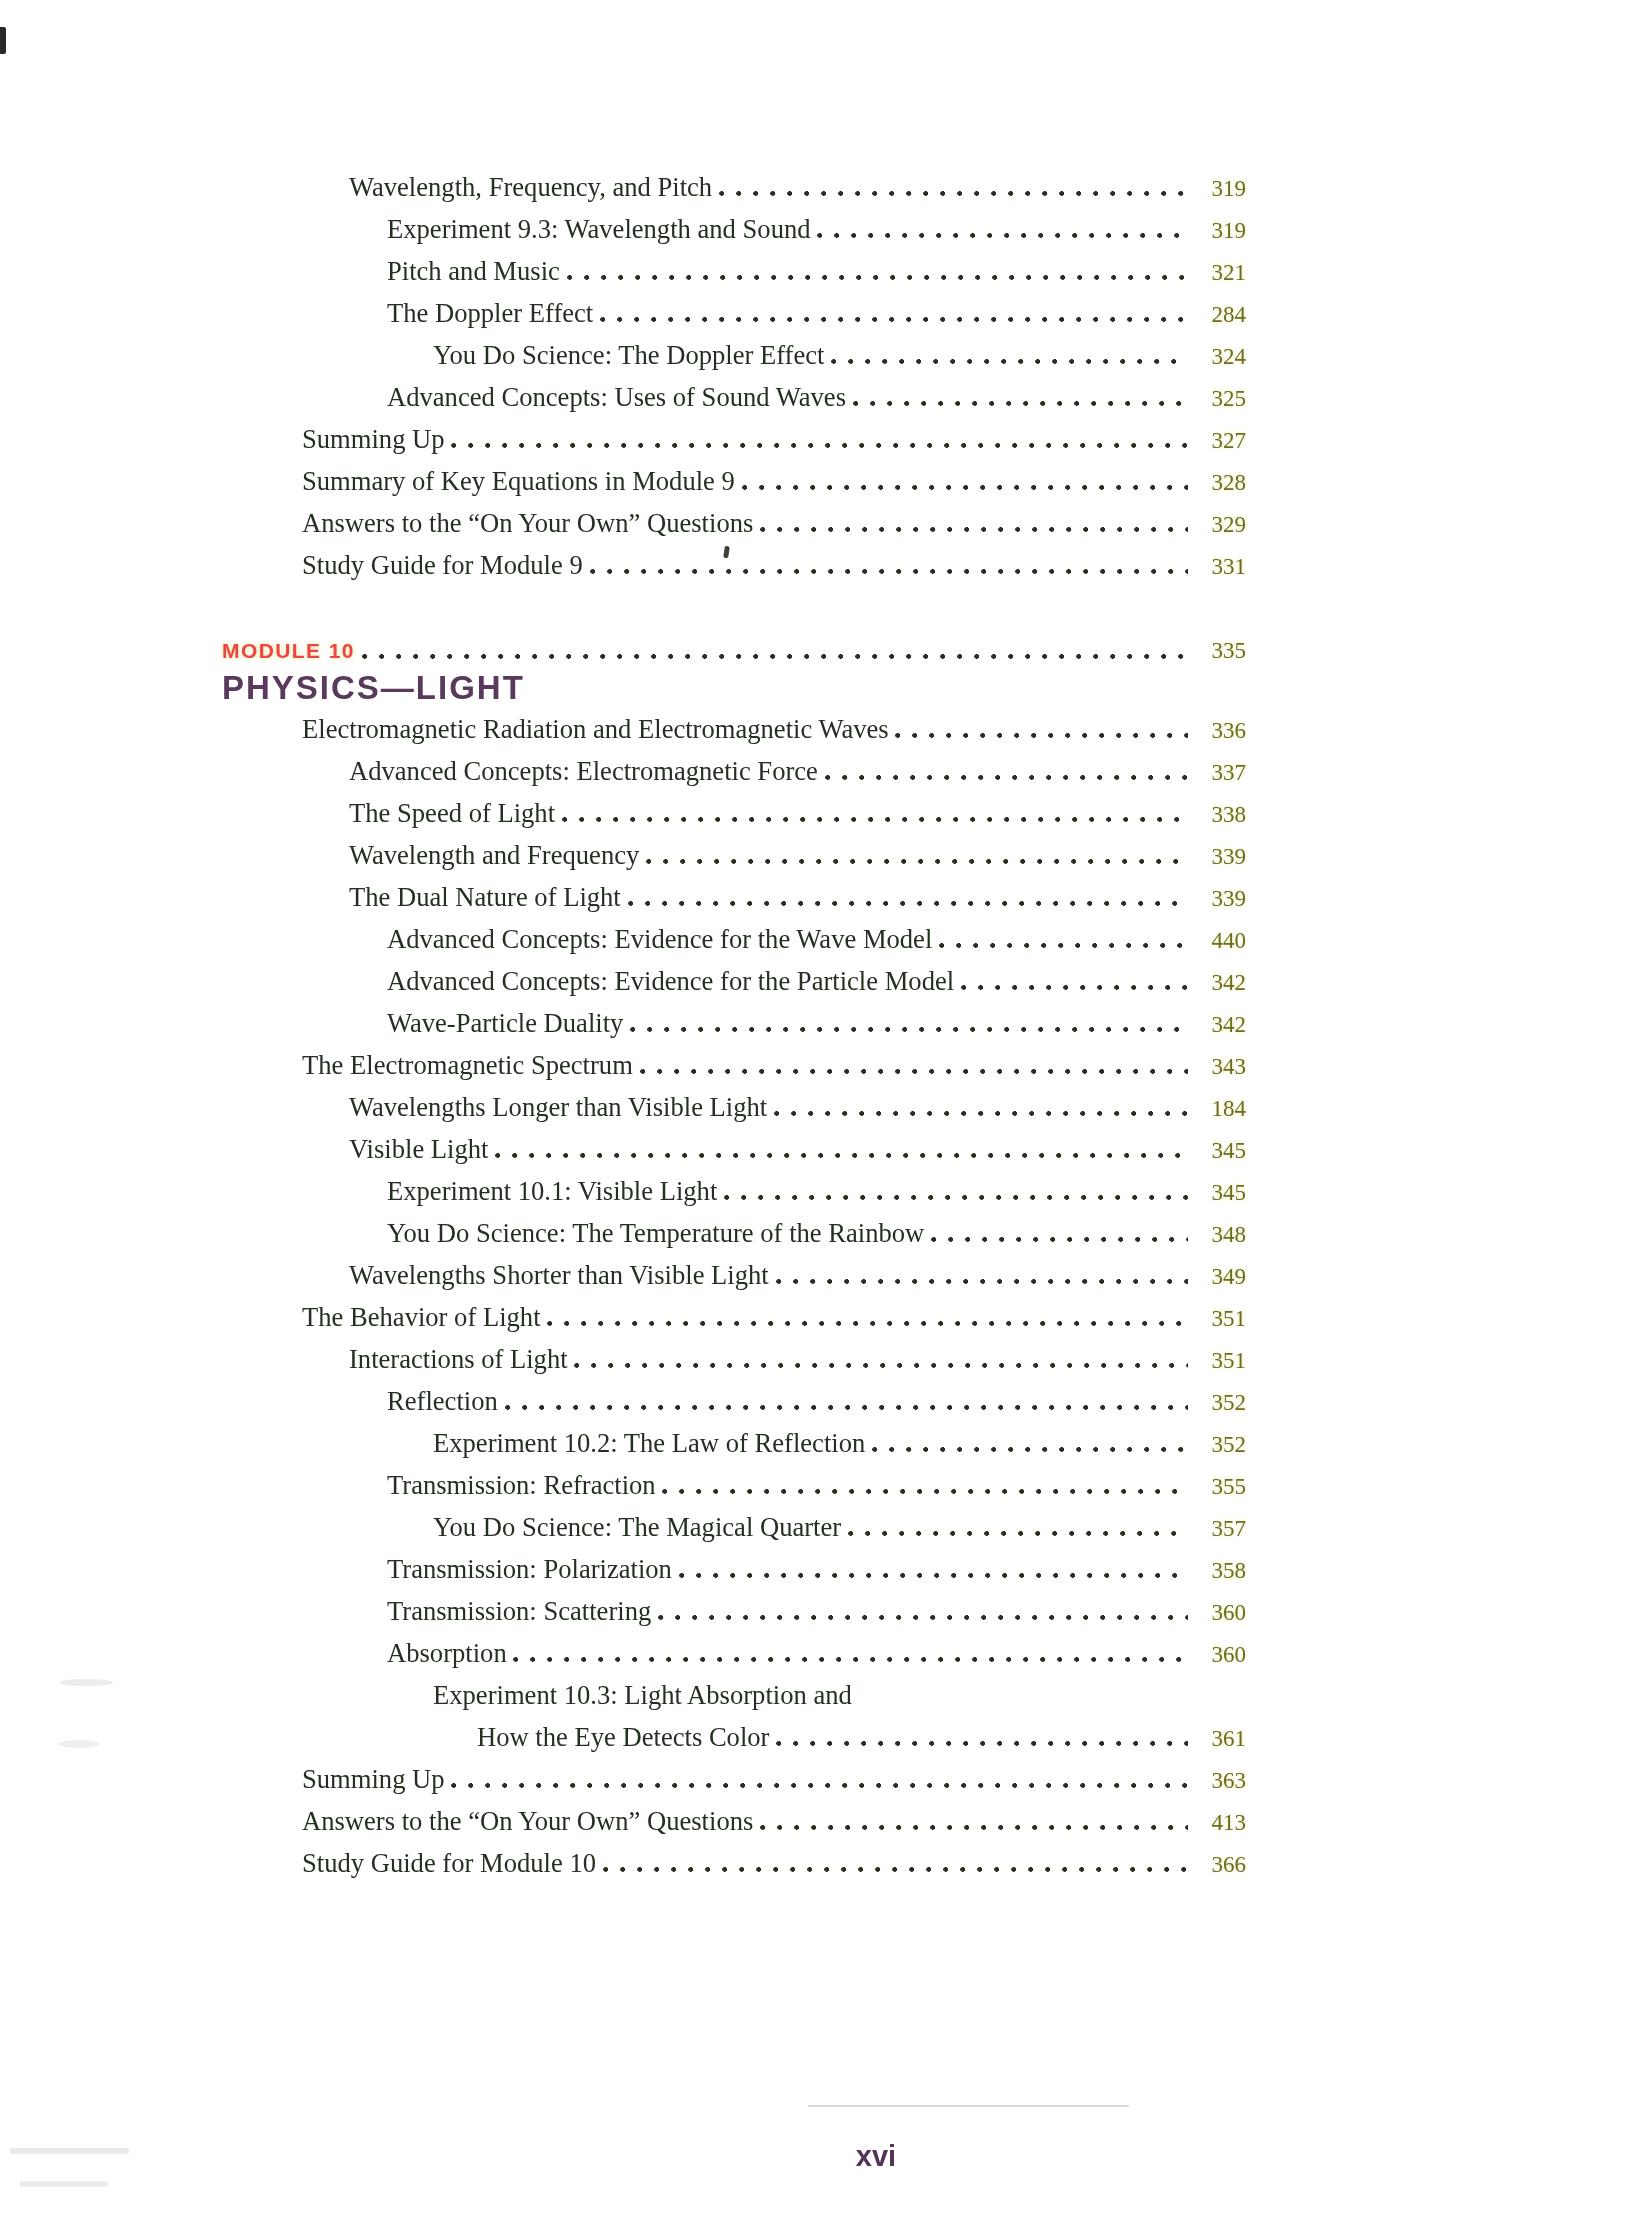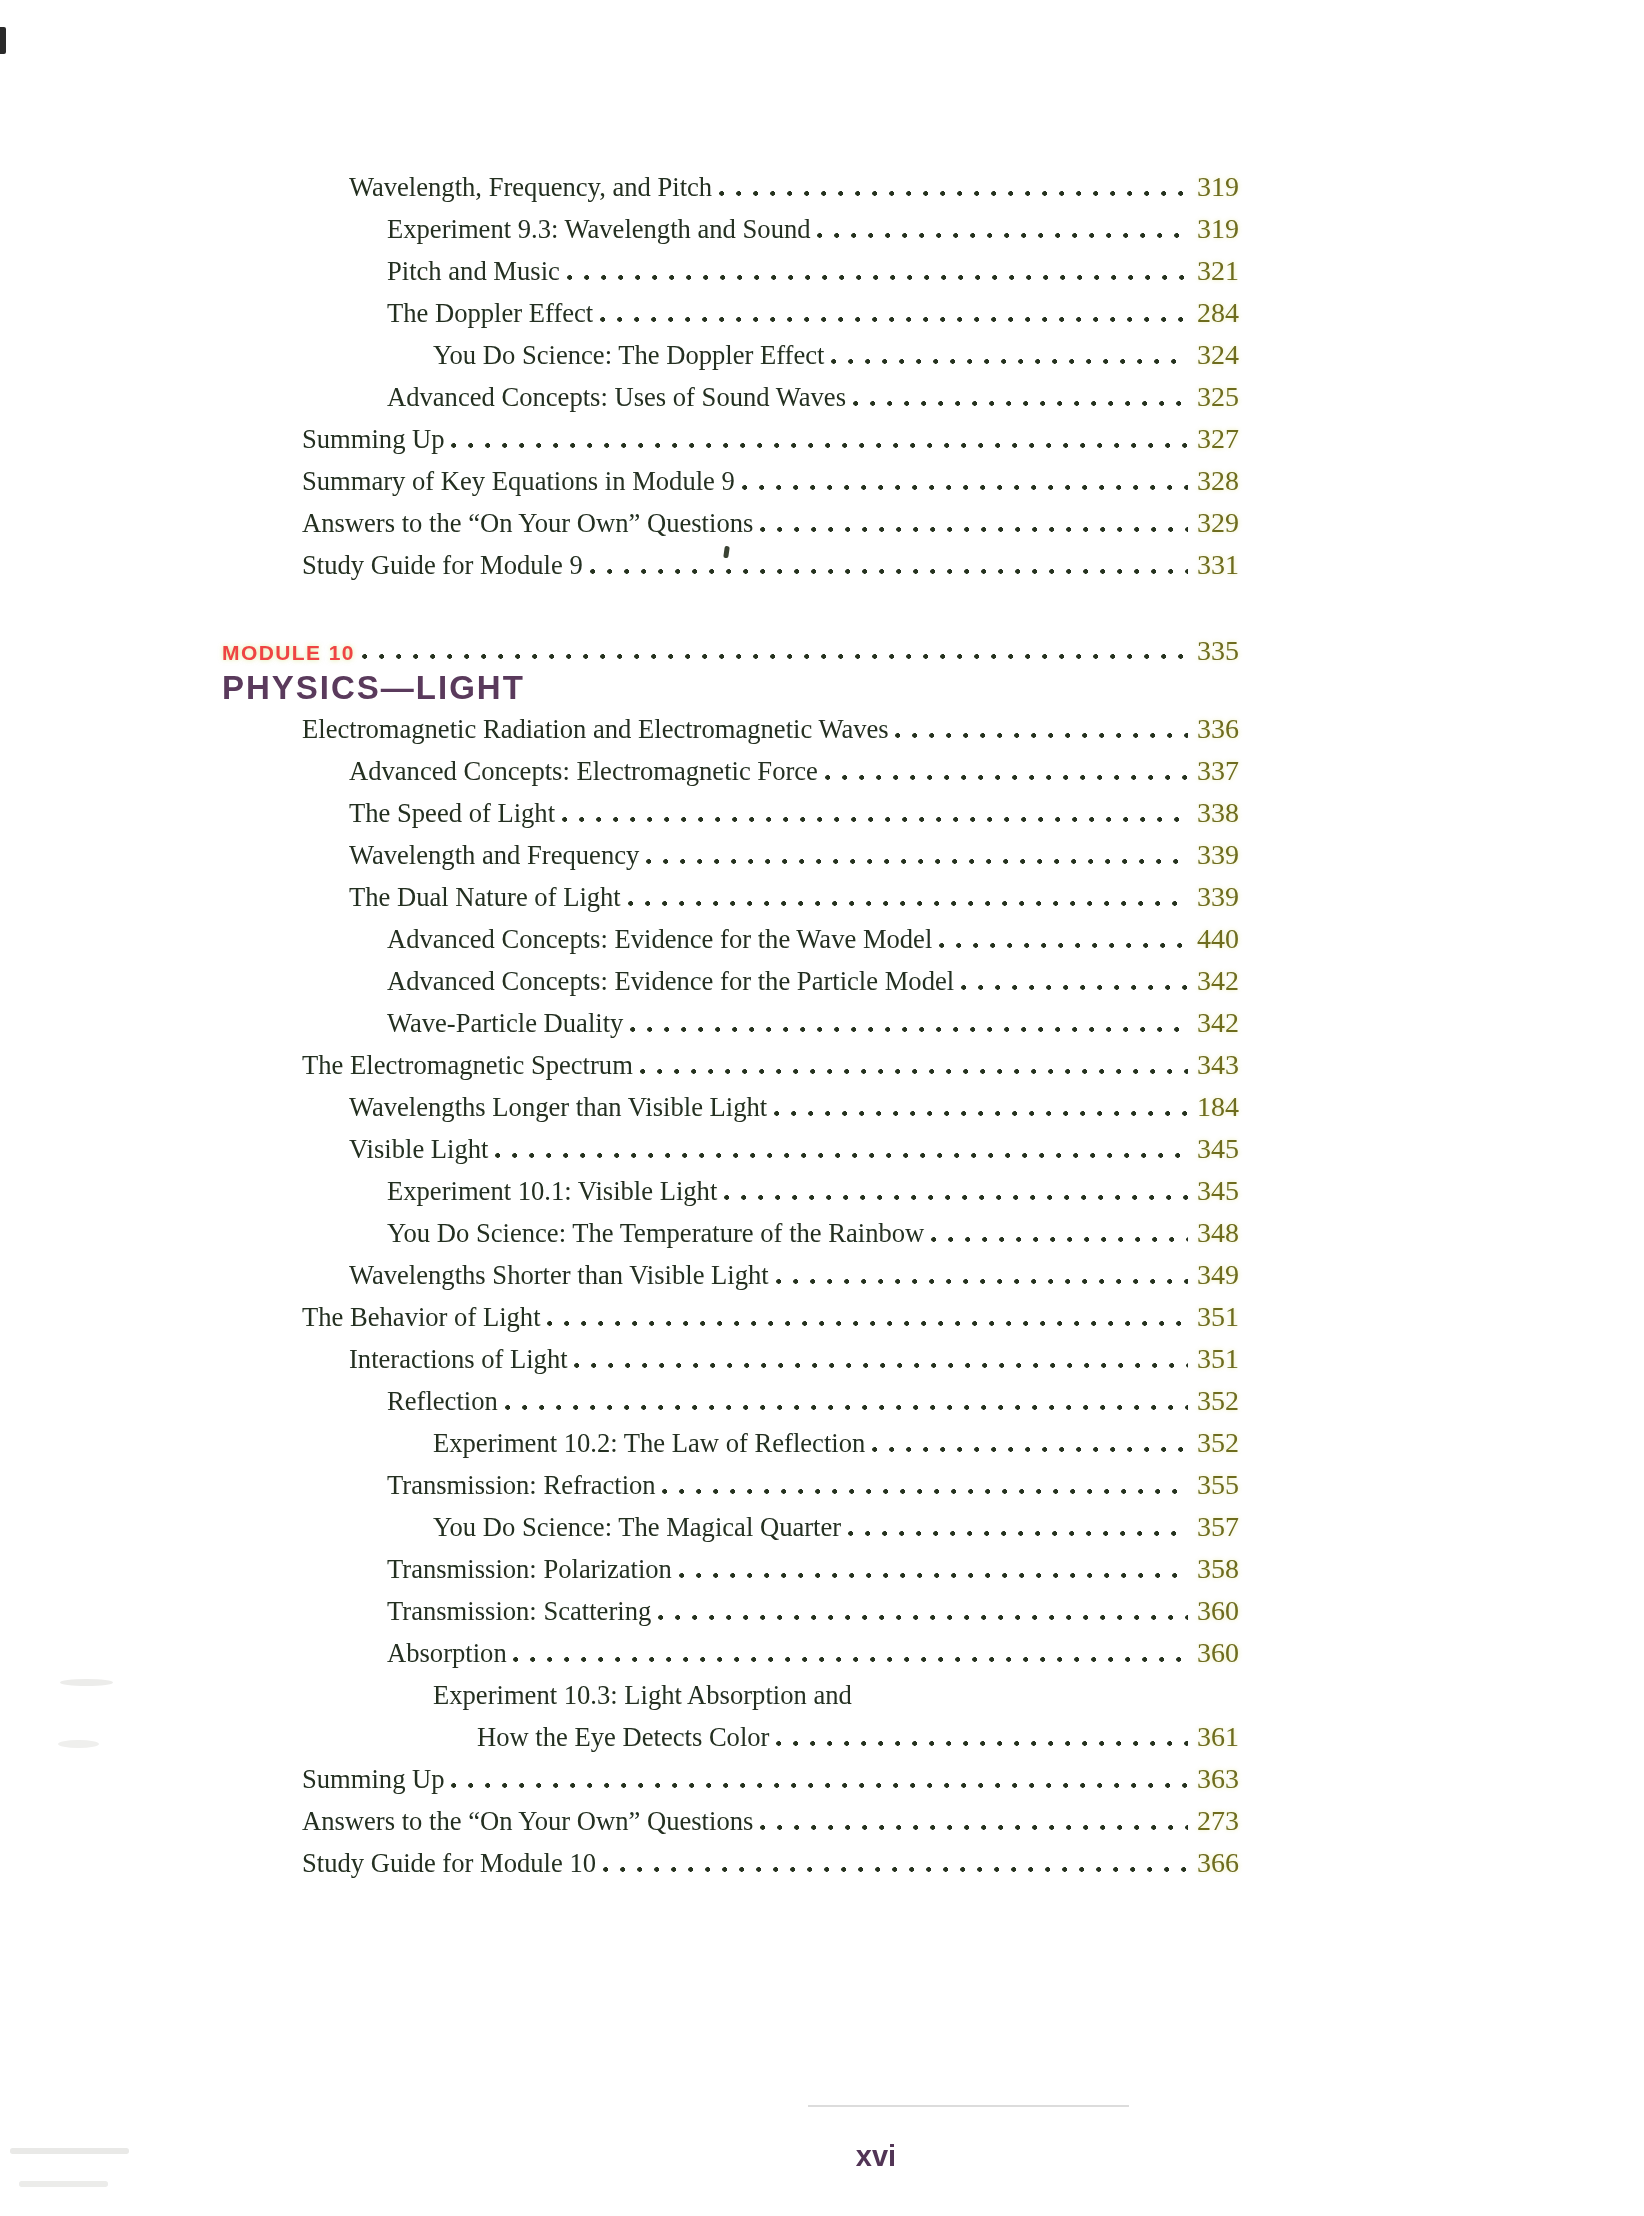--- a/index.html
+++ b/index.html
@@ -40,22 +40,22 @@
     height: 5.5px;
     margin: 0 9.5px 11.6px 6.8px;
     background-image: radial-gradient(circle at 2.7px 2.7px, #26321f 2.3px, rgba(0,0,0,0) 2.7px);
     background-size: 17px 5.5px;
     background-repeat: repeat-x;
     background-position: left center;
   }
   .page-num {
     flex: 0 0 auto;
     min-width: 49px;
-    text-align: left;
-    font-size: 28px;
+    text-align: right;
+    font-size: 23px;
     color: #6e6c1e;
     text-shadow: 0 0 4.1px rgba(215, 218, 90, 0.45);
   }
   .module-heading-row {
     display: flex;
     align-items: baseline;
     margin-top: 48px;
     height: 34px;
     line-height: 34px;
   }
@@ -308,21 +308,21 @@
           <span class="page-num">361</span>
         </div>
         <div class="row lvl1">
           <span class="label">Summing Up</span>
           <span class="dots"></span>
           <span class="page-num">363</span>
         </div>
         <div class="row lvl1">
           <span class="label">Answers to the “On Your Own” Questions</span>
           <span class="dots"></span>
-          <span class="page-num">273</span>
+          <span class="page-num">413</span>
         </div>
         <div class="row lvl1">
           <span class="label">Study Guide for Module 10</span>
           <span class="dots"></span>
           <span class="page-num">366</span>
         </div>
       </section>
 
   </main>
 

